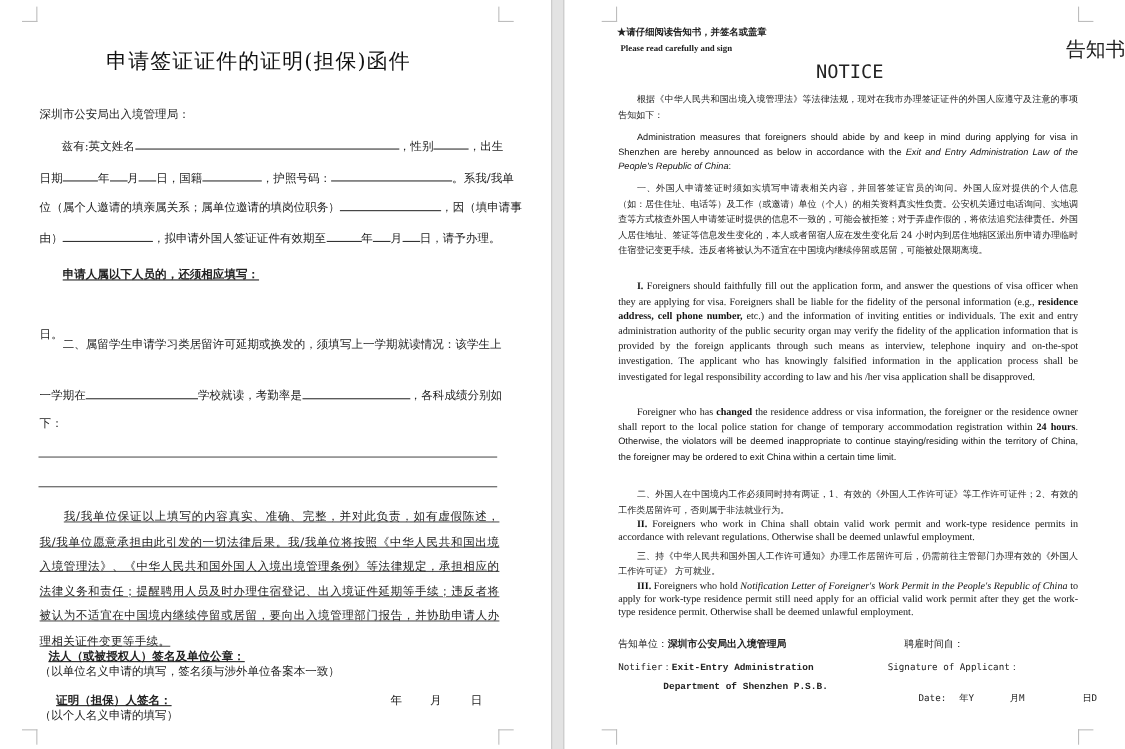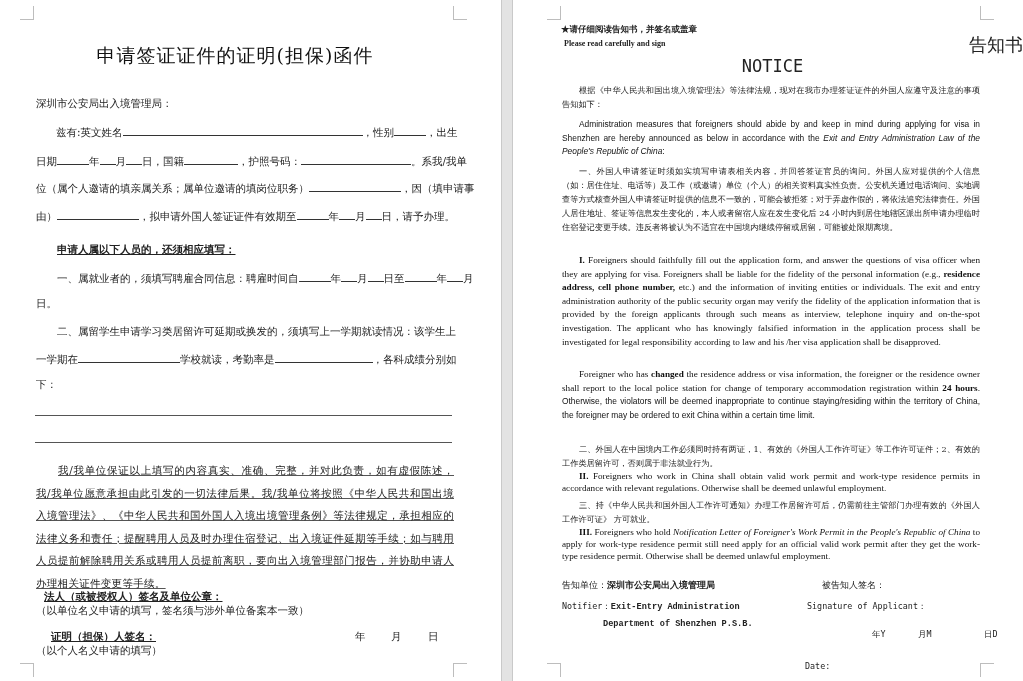--- a/index.html
+++ b/index.html
@@ -60,35 +60,32 @@
   </div>
   <div class="lp-line" style="top:209px;">
     <span>由）</span><span class="blank" style="width:82px"></span><span>，拟申请外国人签证证件有效期至</span><span class="blank" style="width:32px"></span><span>年</span><span class="blank" style="width:16px"></span><span>月</span><span class="blank" style="width:16px"></span><span>日，请予办理。</span>
   </div>
   <div class="lp-line" style="top:181px;">
     <span>位（属个人邀请的填亲属关系；属单位邀请的填岗位职务）</span><span class="blank" style="width:92px"></span><span>，因（填申请事</span>
   </div>
 
   <div class="lp-line bold" style="top:243px;left:57px;">申请人属以下人员的，还须相应填写：</div>
 
-  <div class="lp-line" style="top:271px;left:57px;">
-    <span>一、属就业者的，须填写聘雇合同信息：聘雇时间自</span><span class="blank" style="width:32px"></span><span>年</span><span class="blank" style="width:16px"></span><span>月</span><span class="blank" style="width:16px"></span><span>日至</span><span class="blank" style="width:32px"></span><span>年</span><span class="blank" style="width:16px"></span><span>月</span>
-  </div>
   <div class="lp-line" style="top:297px;">日。</div>
 
-  <div class="lp-line" style="top:325px;left:57px;text-align:center;">二、属留学生申请学习类居留许可延期或换发的，须填写上一学期就读情况：该学生上</div>
+  <div class="lp-line" style="top:306px;left:57px;text-align:center;">二、属留学生申请学习类居留许可延期或换发的，须填写上一学期就读情况：该学生上</div>
   <div class="lp-line" style="top:352px;">
     <span>一学期在</span><span class="blank" style="width:102px"></span><span>学校就读，考勤率是</span><span class="blank" style="width:98px"></span><span>，各科成绩分别如</span>
   </div>
   <div class="lp-line" style="top:378px;">下：</div>
 
   <div class="rule" style="top:415px;"></div>
   <div class="rule" style="top:442px;"></div>
 
-  <div class="pledge" style="top:459px;">我/我单位保证以上填写的内容真实、准确、完整，并对此负责，如有虚假陈述，我/我单位愿意承担由此引发的一切法律后果。我/我单位将按照《中华人民共和国出境入境管理法》、《中华人民共和国外国人入境出境管理条例》等法律规定，承担相应的法律义务和责任；提醒聘用人员及时办理住宿登记、出入境证件延期等手续；如与聘用人员提前解除聘用关系或聘用人员提前离职，要向出入境管理部门报告，并协助申请人办理相关证件变更等手续。</div>
+  <div class="pledge" style="top:459px;">我/我单位保证以上填写的内容真实、准确、完整，并对此负责，如有虚假陈述，我/我单位愿意承担由此引发的一切法律后果。我/我单位将按照《中华人民共和国出境入境管理法》、《中华人民共和国外国人入境出境管理条例》等法律规定，承担相应的法律义务和责任；提醒聘用人员及时办理住宿登记、出入境证件延期等手续；违反者将被认为不适宜在中国境内继续停留或居留，要向出入境管理部门报告，并协助申请人办理相关证件变更等手续。</div>
 
   <div class="lp-line bold" style="top:590px;left:44px;">法人（或被授权人）签名及单位公章：</div>
   <div class="lp-line" style="top:604px;">（以单位名义申请的填写，签名须与涉外单位备案本一致）</div>
   <div class="lp-line bold" style="top:630px;left:51px;">证明（担保）人签名：</div>
   <div class="lp-line" style="top:644px;text-align:right;">（以个人名义申请的填写）</div>
   <div class="lp-line" style="top:630px;left:355px;">年</div>
   <div class="lp-line" style="top:630px;left:391px;">月</div>
   <div class="lp-line" style="top:630px;left:428px;">日</div>
 </div>
 
@@ -114,23 +111,23 @@
 
   <div class="para en-serif" style="top:368px;"><span>Foreigner who has </span><b>changed</b><span> the residence address or visa information, the foreigner or the residence owner shall report to the local police station for change of temporary accommodation registration within </span><b>24 hours</b><span style="font-family:'Liberation Sans',sans-serif;font-size:8.4px;">. Otherwise, the violators will be deemed inappropriate to continue staying/residing within the territory of China, the foreigner may be ordered to exit China within a certain time limit.</span></div>
 
   <div class="para cn" style="top:442px;">二、外国人在中国境内工作必须同时持有两证，1、有效的《外国人工作许可证》等工作许可证件；2、有效的工作类居留许可，否则属于非法就业行为。</div>
   <div class="para en-serif2" style="top:470px;"><b>II.</b><span> Foreigners who work in China shall obtain valid work permit and work-type residence permits in accordance with relevant regulations. Otherwise shall be deemed unlawful employment.</span></div>
 
   <div class="para cn" style="top:498px;">三、持《中华人民共和国外国人工作许可通知》办理工作居留许可后，仍需前往主管部门办理有效的《外国人工作许可证》 方可就业。</div>
   <div class="para en-serif2" style="top:526px;"><b>III.</b><span> Foreigners who hold </span><i>Notification Letter of Foreigner's Work Permit in the People's Republic of China</i><span> to apply for work-type residence permit still need apply for an official valid work permit after they get the work-type residence permit. Otherwise shall be deemed unlawful employment.</span></div>
 
   <div class="rp" style="left:48px;top:579px;font-size:9px;"><span>告知单位：</span><b>深圳市公安局出入境管理局</b></div>
-  <div class="rp" style="left:308px;top:579px;font-size:9px;">被告知人签名：</div>
+  <div class="rp" style="left:308px;top:579px;font-size:9px;">聘雇时间自：</div>
 
   <div class="rp mono" style="left:48px;top:601px;"><span>Notifier：</span><span class="mono-b">Exit-Entry Administration</span></div>
   <div class="rp mono-b" style="left:89px;top:619px;">Department of Shenzhen P.S.B.</div>
   <div class="rp mono" style="left:293px;top:601px;">Signature of Applicant：</div>
 
-  <div class="rp mono" style="left:291px;top:629px;margin-top:32px;">Date:</div>
+  <div class="rp mono" style="left:321px;top:629px;">Date:</div>
   <div class="rp mono" style="left:358px;top:629px;">年Y</div>
   <div class="rp mono" style="left:404px;top:629px;">月M</div>
   <div class="rp mono" style="left:448px;top:629px;margin-left:22px;">日D</div>
 </div>
 
 </body></html>

